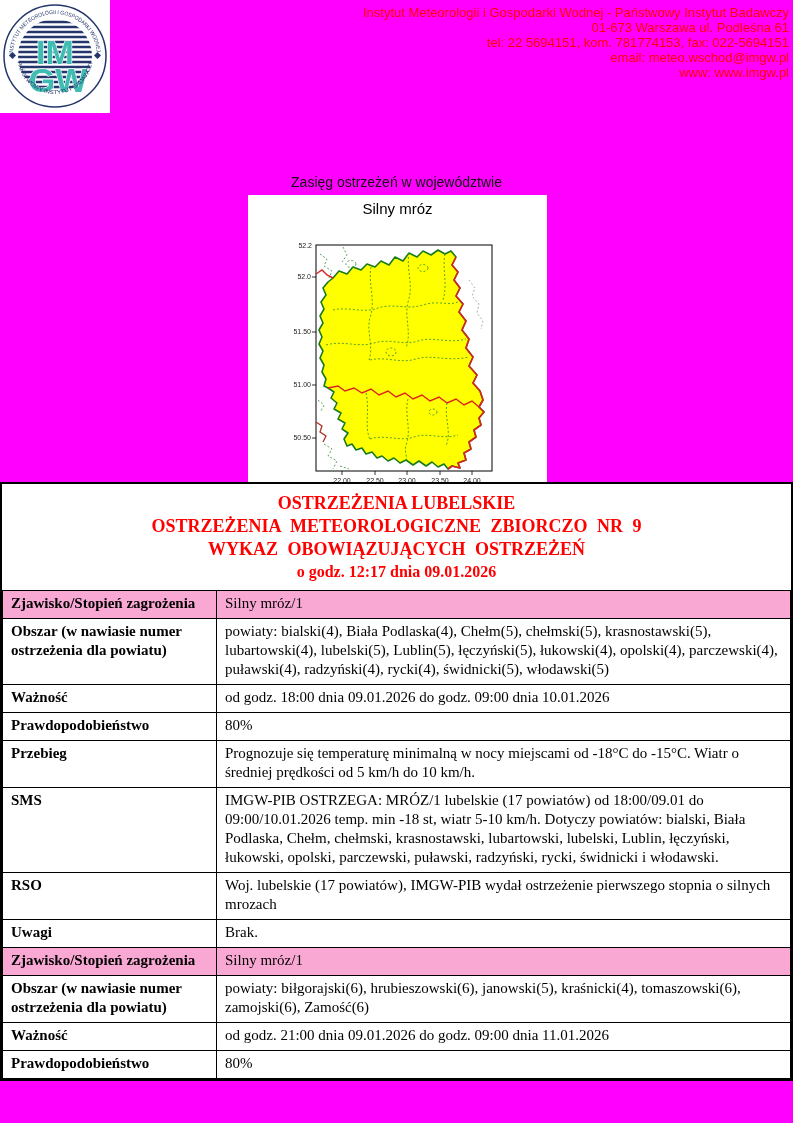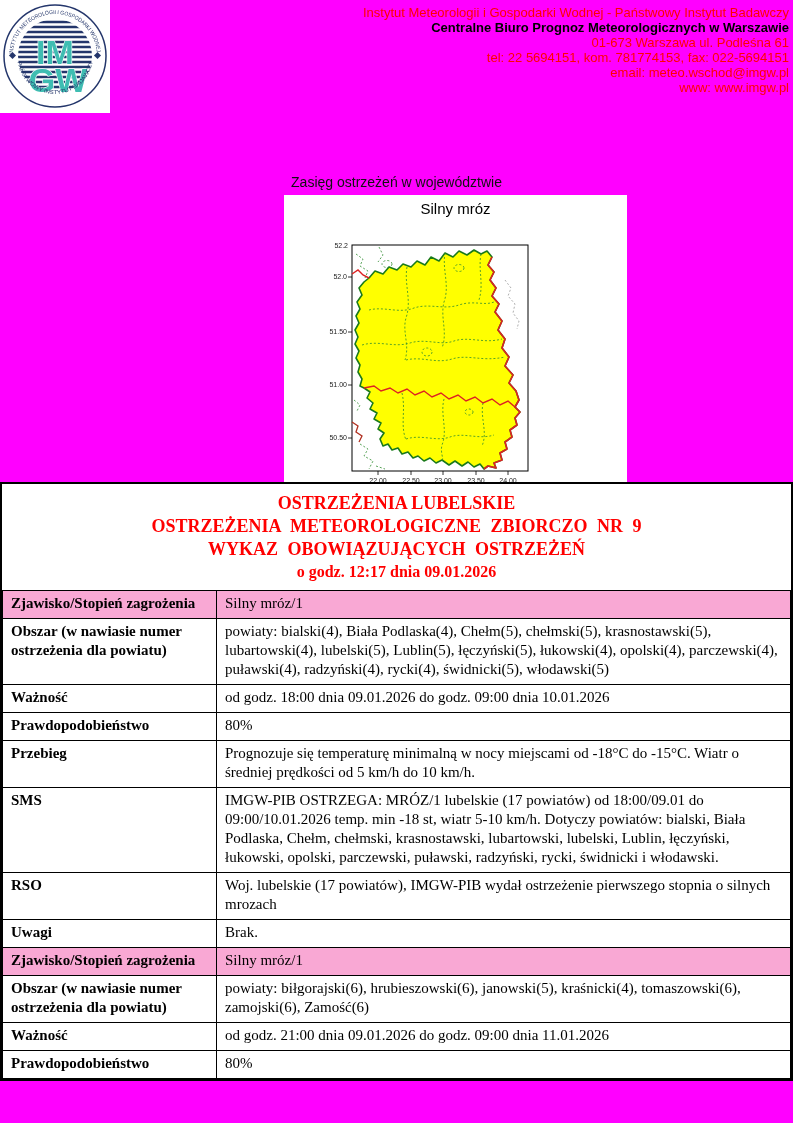--- a/index.html
+++ b/index.html
@@ -16,22 +16,22 @@
   }
   .header-text .line{white-space:nowrap;}
   .header-text .emphasis{color:#000000;font-weight:bold;}
   
   .map-caption{
     position:absolute;top:174px;left:0;width:100%;text-align:center;
     font-size:14px;color:#111;
   }
   
   .map-panel{
-    position:absolute;left:248px;top:195px;width:343px;height:287px;
-    background:#ffffff;text-align:center;margin-left:36px;
+    position:absolute;left:248px;top:195px;width:299px;height:287px;
+    background:#ffffff;text-align:center;
   }
   .map-panel .panel-title{
     padding-top:5px;font-size:15px;line-height:18px;color:#000;height:40px;
   }
   .map-panel svg{display:block;}
   .axis-label{font-size:7px;fill:#222;font-family:"Liberation Sans",sans-serif;}
   
   .document{
     position:absolute;left:0;top:482px;width:793px;box-sizing:border-box;
     background:#ffffff;border:2px solid #000;
@@ -96,21 +96,20 @@
     <text font-size="5.6" fill="#24366B" font-family="Liberation Sans, sans-serif">
       <textPath href="#arcBottom" startOffset="6" textLength="108" lengthAdjust="spacingAndGlyphs">PAŃSTWOWY INSTYTUT BADAWCZY</textPath>
     </text>
     <rect x="10" y="53" width="5" height="5" transform="rotate(45 12.5 55.5)" fill="#24366B"></rect>
     <rect x="95" y="53" width="5" height="5" transform="rotate(45 97.5 55.5)" fill="#24366B"></rect>
   </svg>
 </div>
 
 <div class="header-text">
     <div class="line">Instytut Meteorologii i Gospodarki Wodnej - Państwowy Instytut Badawczy</div>
-    <div class="line emphasis">Centralne Biuro Prognoz Meteorologicznych w Warszawie</div>
     <div class="line">01-673 Warszawa ul. Podleśna  61</div>
     <div class="line">tel: 22 5694151, kom. 781774153, fax: 022-5694151</div>
     <div class="line">email: meteo.wschod@imgw.pl</div>
     <div class="line">www: www.imgw.pl</div>
   </div>
 
 <div class="map-caption">Zasięg ostrzeżeń w województwie</div>
 
 <div class="map-panel">
   <div class="panel-title">

